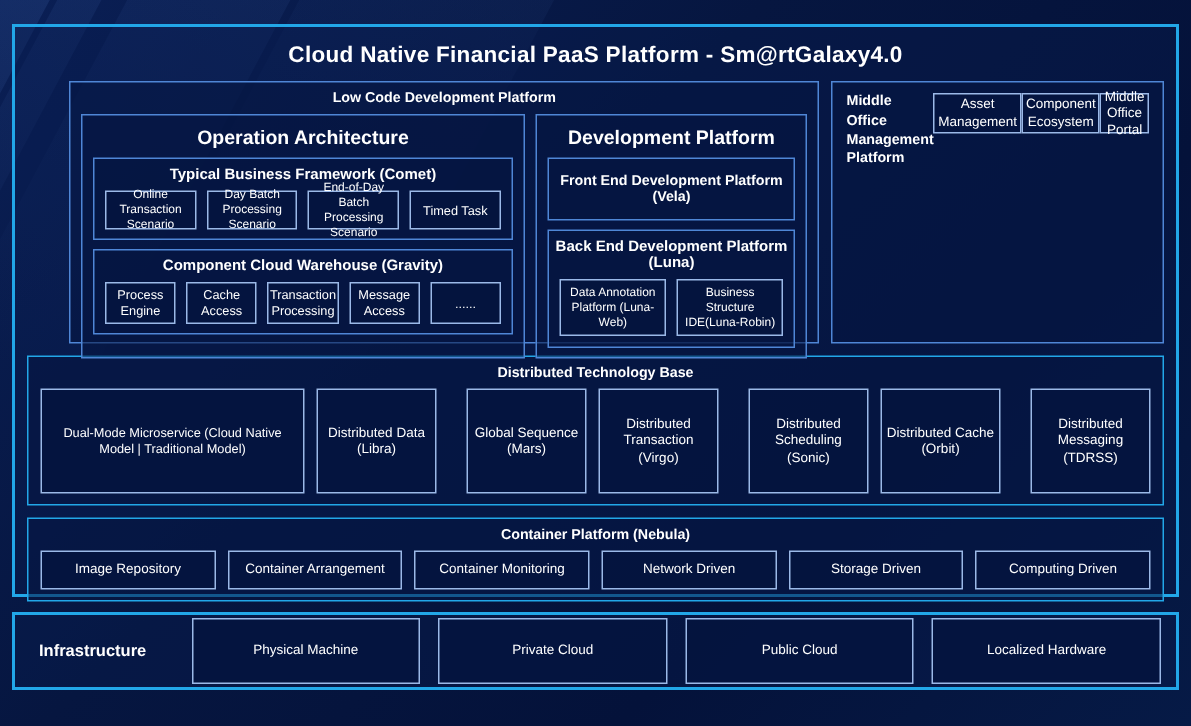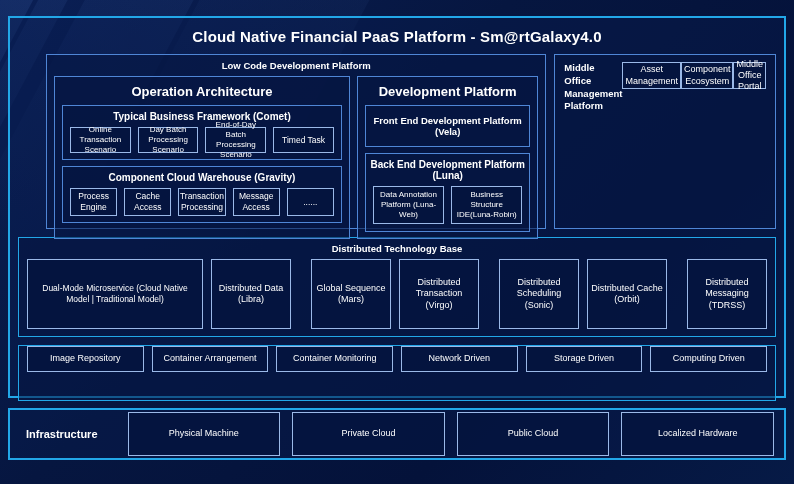--- a/index.html
+++ b/index.html
@@ -297,20 +297,21 @@
         </div>
         <div class="dtb-col">
           <div class="chip">Distributed Cache (Orbit)</div>
           <div class="chip">Distributed Messaging (TDRSS)</div>
         </div>
       </div>
     </div>
   </div>
 
   <div class="panel containerp" style="border-color:#22a7e8;">
+    <div class="panel-head">Container Platform (Nebula)</div>
     <div class="chip-row" style="padding:0 8px 7px 8px;gap:8px;">
       <div class="chip t9">Image Repository</div>
       <div class="chip t9">Container Arrangement</div>
       <div class="chip t9">Container Monitoring</div>
       <div class="chip t9">Network Driven</div>
       <div class="chip t9">Storage Driven</div>
       <div class="chip t9">Computing Driven</div>
     </div>
   </div>
 

